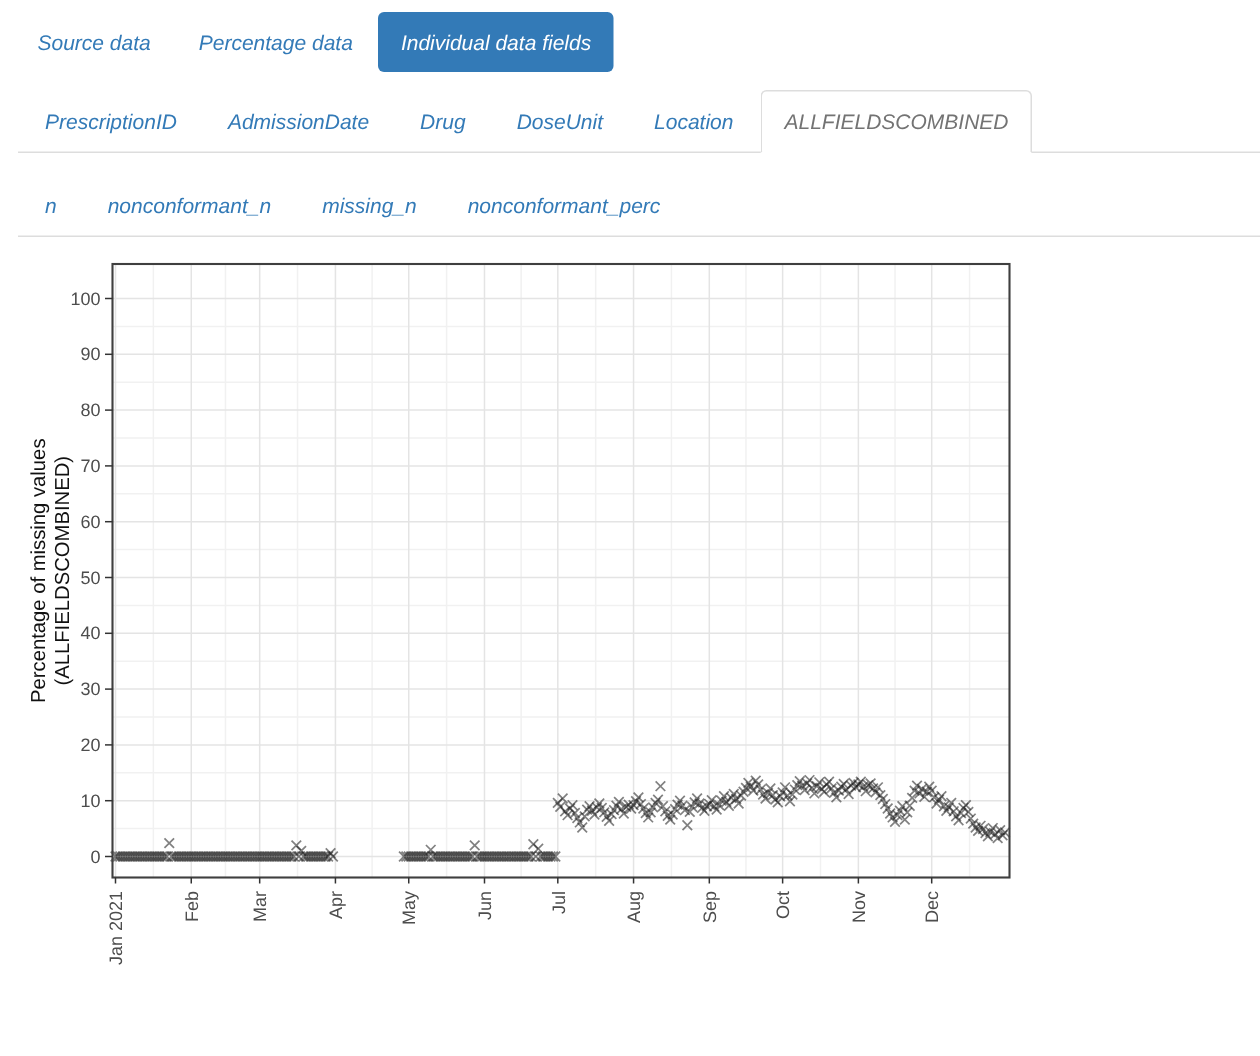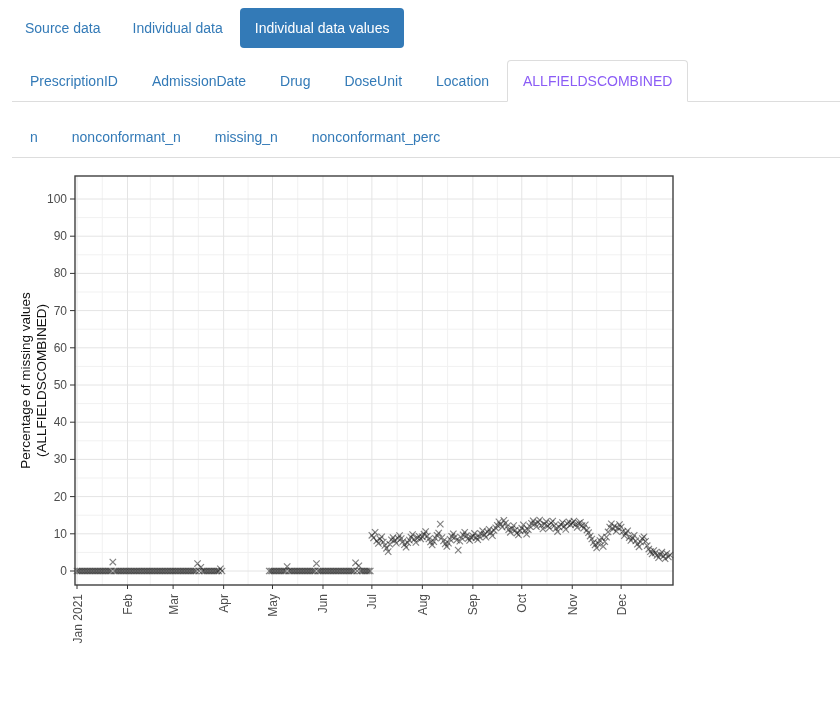--- a/index.html
+++ b/index.html
@@ -1,46 +1,46 @@
 <!DOCTYPE html>
 <html><head>
 <meta charset="utf-8">
 <style>
   :root{ --blue:#337ab7; }
   html,body{margin:0;padding:0;background:#fff;}
   body{width:840px;height:704px;overflow:hidden;font-family:"Liberation Sans",sans-serif;}
   ul.nav{list-style:none;display:flex;margin:0;padding:0;font-size:14px;}
-  ul.nav li{display:block;}
+  ul.nav li{display:block;font-style:italic;}
   ul.nav a{text-decoration:none;display:block;padding:10px 15px;line-height:20px;cursor:pointer;white-space:nowrap;}
   ul.pills{margin:8px 0 0 10px;}
   ul.pills li + li{margin-left:2px;}
   ul.pills a{color:var(--blue);border-radius:4px;}
   ul.pills a.active{background:var(--blue);color:#fff;}
   ul.tabs{flex-wrap:wrap;border-bottom:1px solid #ddd;padding-left:2px;margin-left:12px;}
   ul.tabs li{margin-bottom:-1px;margin-right:2px;}
   ul.tabs a{color:var(--blue);border:1px solid transparent;border-radius:4px 4px 0 0;}
-  ul.tabs a.active{color:#8b5cf6;background:#fff;border-color:#ddd;border-bottom-color:#fff;}
+  ul.tabs a.active{color:#737373;background:#fff;border-color:#ddd;border-bottom-color:#fff;}
   #field-tabs{margin-top:12px;}
   #stat-tabs{margin-top:14px;}
   #chart-wrap{margin-top:10px;}
   svg{display:block;}
   svg text{font-family:"Liberation Sans",sans-serif;}
 </style>
 </head>
 <body>
 
 <ul class="nav pills" id="level-tabs">
     <li>
       <a>Source data</a>
     </li>
     <li>
-      <a>Individual data</a>
-    </li>
-    <li>
-      <a class="active">Individual data values</a>
+      <a>Percentage data</a>
+    </li>
+    <li>
+      <a class="active">Individual data fields</a>
     </li>
   </ul>
 <ul class="nav tabs" id="field-tabs">
     <li>
       <a>PrescriptionID</a>
     </li>
     <li>
       <a>AdmissionDate</a>
     </li>
     <li>

